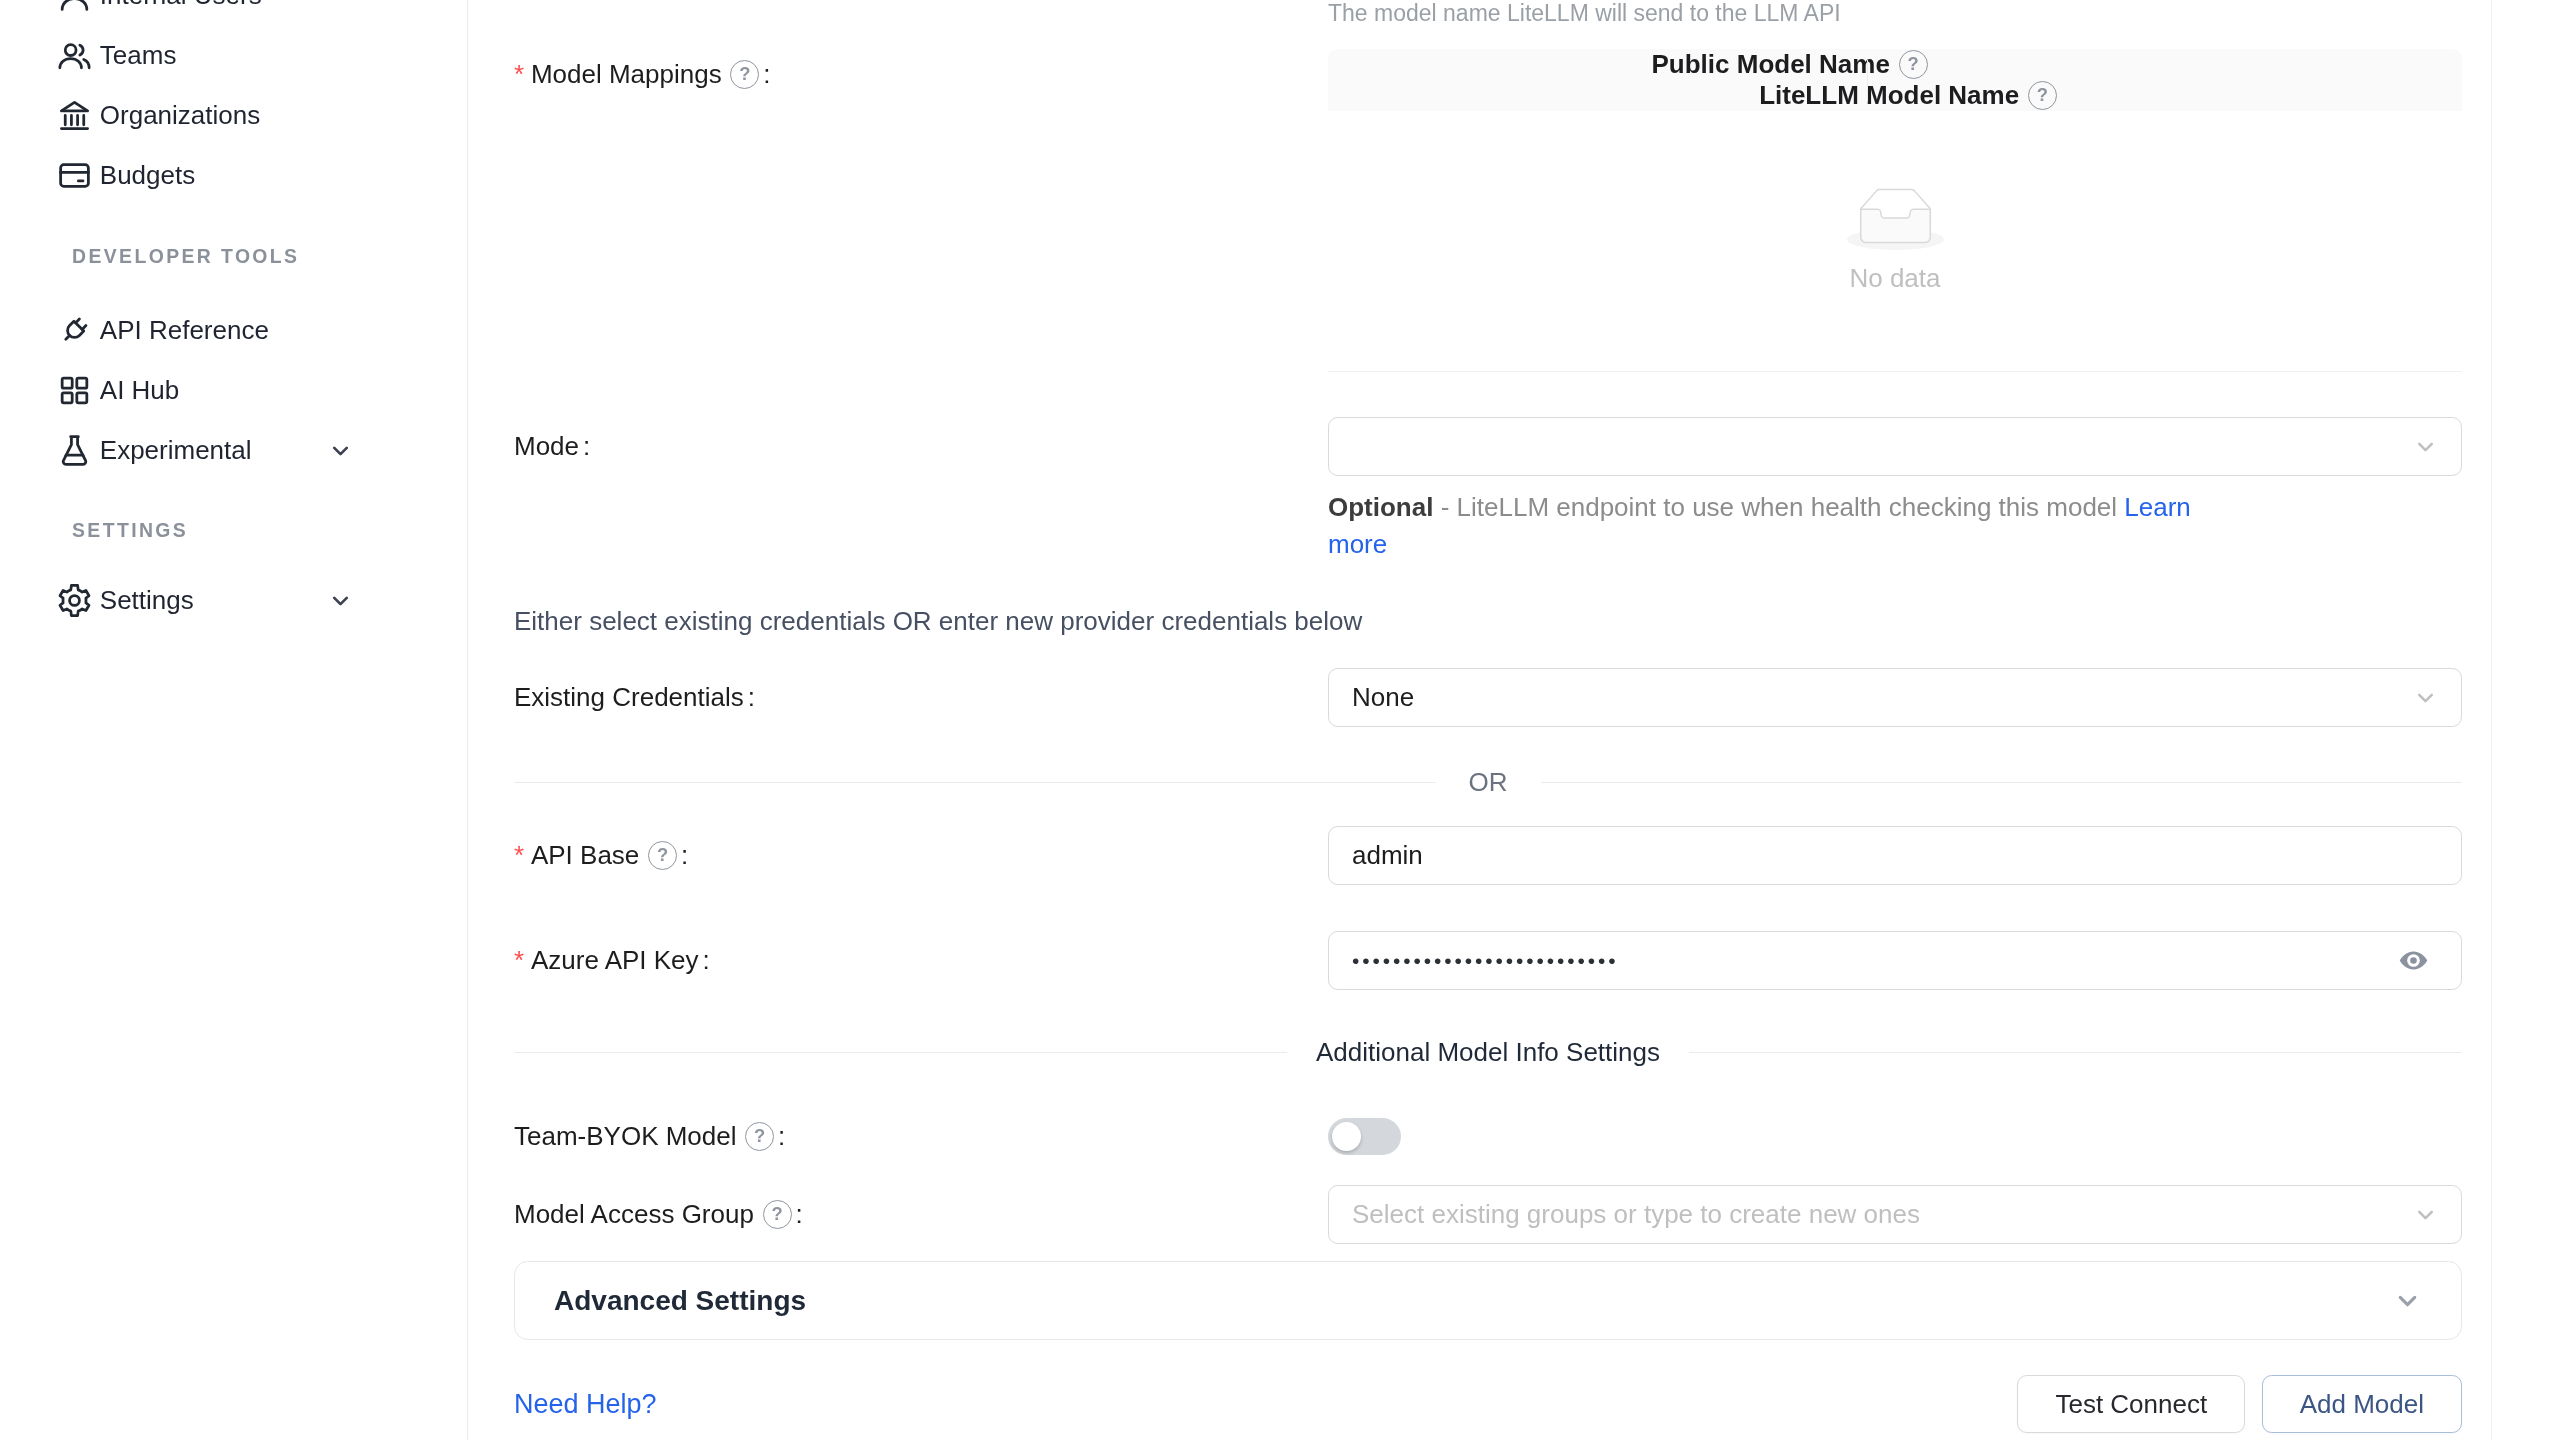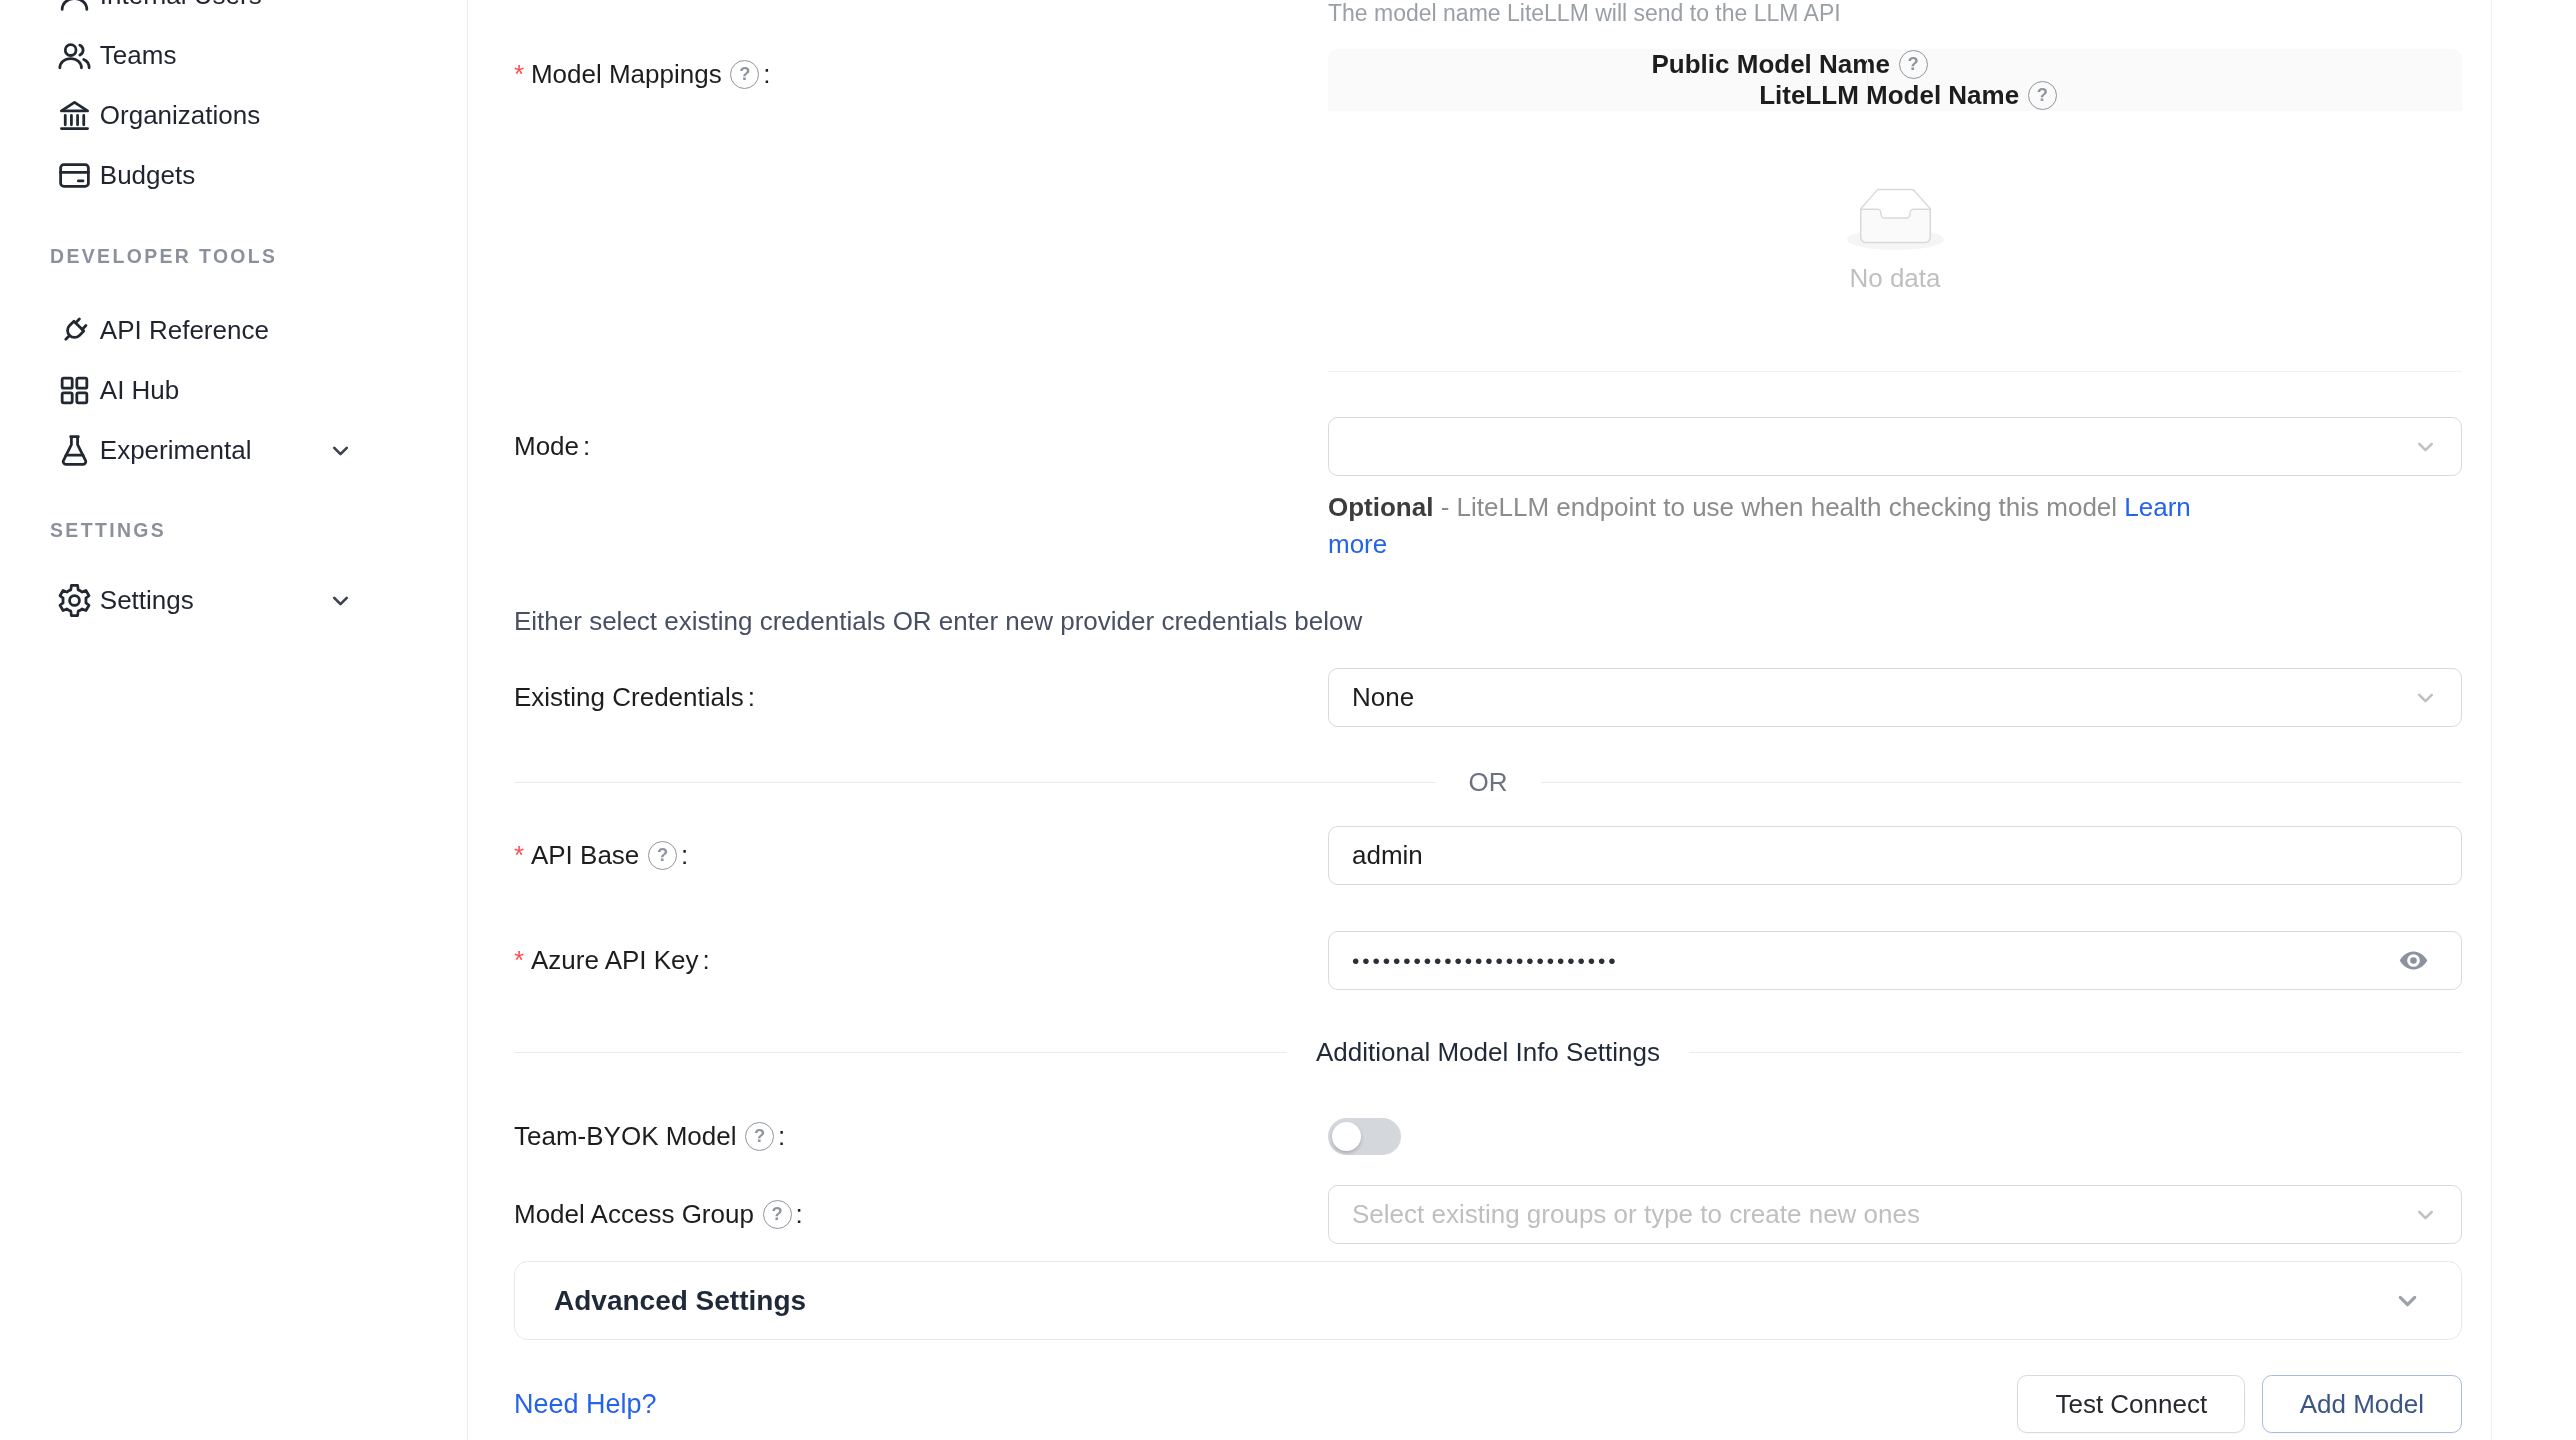--- a/index.html
+++ b/index.html
@@ -9,21 +9,21 @@
 
   
   .sidebar { width:468px; flex:none; border-right:1px solid #ebebeb; overflow:hidden; background:#fff; }
   .sidebar-inner { margin-top:-35px; }
   .sb-item { height:60px; display:flex; align-items:center; padding-left:55px; padding-right:114px; gap:5.8px; cursor:pointer; font-size:26px; color:#1f2430; }
   .sb-icon { width:39px; height:39px; flex:none; display:flex; align-items:center; justify-content:center; }
   .sb-icon svg { width:37px; height:37px; stroke:#222832; stroke-width:1.8; fill:none; stroke-linecap:round; stroke-linejoin:round; }
   .sb-label { white-space:nowrap; }
   .sb-chev { margin-left:auto; width:25px; height:25px; }
   .sb-chev svg { width:25px; height:25px; stroke:#3c4250; stroke-width:2.6; fill:none; stroke-linecap:round; stroke-linejoin:round; }
-  .sb-header { padding-left:50px; margin-top:38px; line-height:27px; font-size:19.4px; font-weight:700; letter-spacing:2.4px; color:#8b919b; }
+  .sb-header { padding-left:72px; margin-top:38px; line-height:27px; font-size:19.4px; font-weight:700; letter-spacing:2.4px; color:#8b919b; }
   .sb-header.second { margin-top:37px; }
   .sb-gap1 { height:30px; }
   .sb-gap2 { height:26px; }
 
   
   .main { width:2024px; flex:none; border-right:1px solid #f0f0f0; padding:0 29px 0 46px; }
   .gutter { flex:1; background:#fff; }
   .row { display:flex; align-items:center; }
   .row-top { align-items:flex-start; }
   .lbl { width:814px; flex:none; display:flex; align-items:center; font-size:26px; color:#1d1d1f; }

